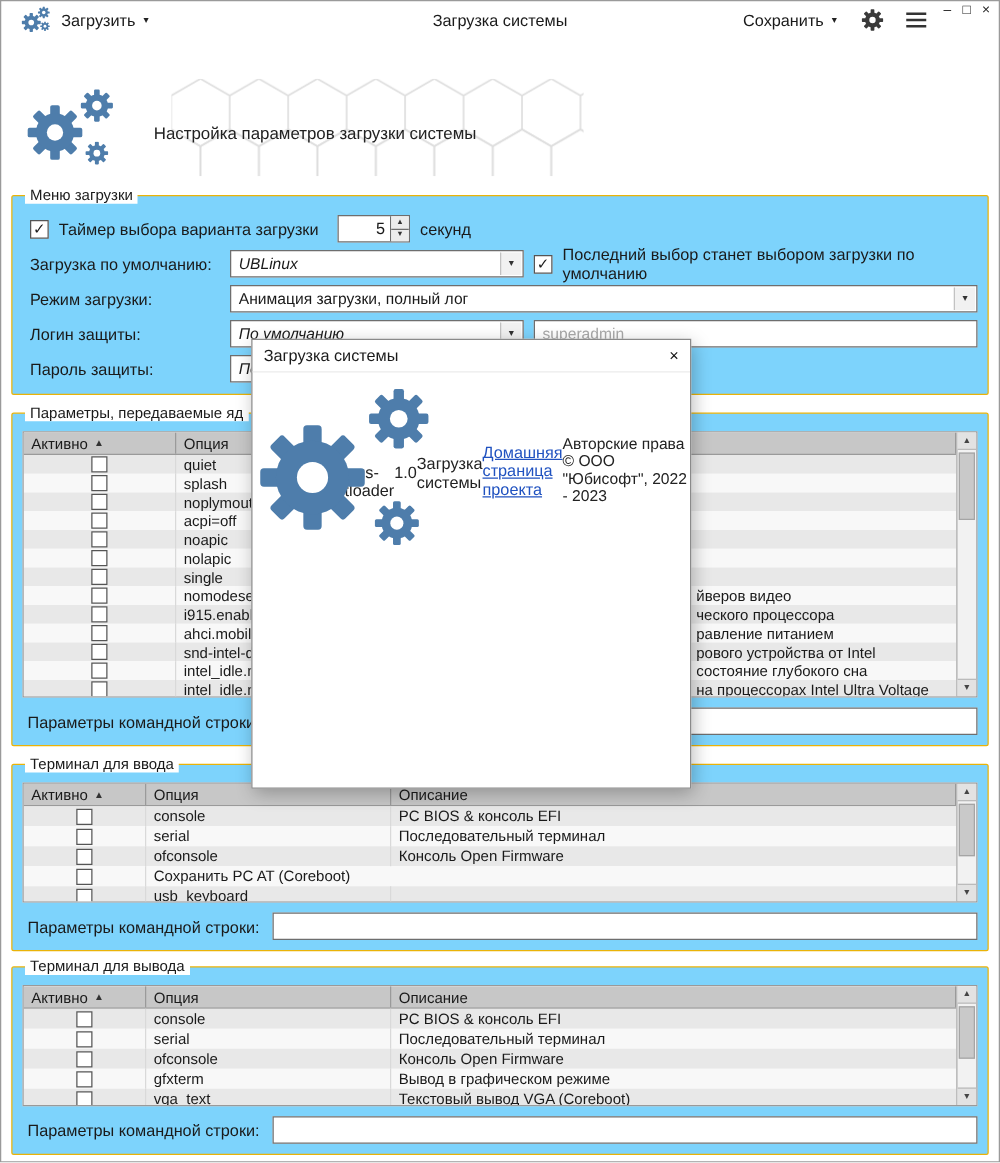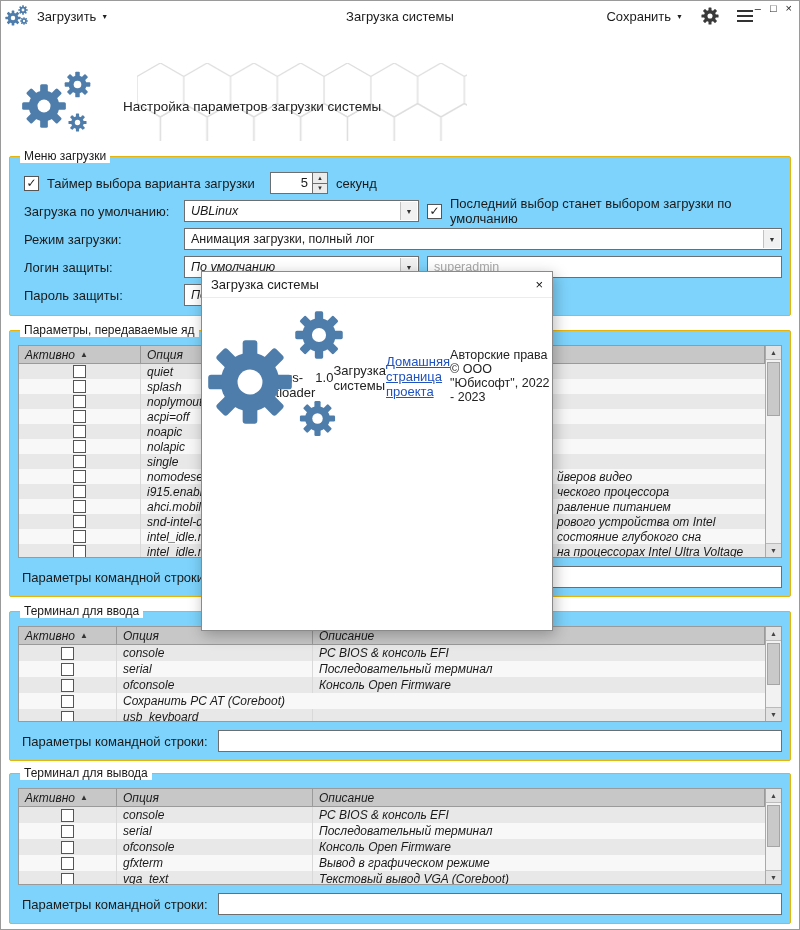--- a/index.html
+++ b/index.html
@@ -1,21 +1,21 @@
 <!DOCTYPE html>
 <html><head>
 <meta charset="utf-8">
 <style>
   * { box-sizing:border-box; margin:0; padding:0; }
   html,body { width:800px; height:930px; }
   body { font-family:"Liberation Sans","DejaVu Sans",sans-serif; font-size:13px; color:#1a1a1a; background:#fff; }
   #window { position:relative; width:800px; height:930px; border:1px solid #9a9a9a; background:#fff; overflow:hidden; }
 
   
-  .toolbar { height:30px; display:flex; align-items:center; padding:0 4px; position:relative; }
+  .toolbar { height:30px; display:flex; align-items:center; padding:0 16px; position:relative; }
   .tb-left { display:flex; align-items:center; gap:7px; z-index:2; }
   .tb-appicon { position:relative; width:25px; height:26px; }
   .tb-btn { display:flex; align-items:center; gap:5px; cursor:pointer; }
   .caret { font-size:7px; color:#222; margin-top:1px; }
   .tb-title { position:absolute; left:0; right:0; text-align:center; font-size:13px; pointer-events:none; }
   .tb-right { margin-left:auto; margin-right:42px; display:flex; align-items:center; gap:18px; z-index:2; }
   .burger { display:flex; flex-direction:column; gap:3px; width:16px; cursor:pointer; }
   .burger span { height:2px; background:#333; }
   .win-controls { position:absolute; top:2px; right:7px; display:flex; gap:9px; font-size:11px; color:#222; z-index:3; }
   .win-controls span { cursor:pointer; line-height:1; }
@@ -56,21 +56,21 @@
   .spin-btns span:first-child { border-bottom:1px solid #6e6e6e; }
   .combo { height:22px; border:1px solid #6e6e6e; background:#fff; display:flex; align-items:center; position:relative; padding:0 22px 0 6px; font-size:12.5px; white-space:nowrap; overflow:hidden; cursor:pointer; }
   .combo .arrow { position:absolute; right:1px; top:1px; bottom:1px; width:17px; display:flex; align-items:center; justify-content:center; font-size:7px; border-left:1px solid #c2c2c2; background:#f1f1f1; color:#333; }
   .w235 { width:235px; flex:none;font-style:italic; }
   .grow { flex:1; }
   .tinput { height:22px; border:1px solid #6e6e6e; background:#fff; padding:0 6px; font-size:12.5px; font-family:inherit; color:#222; }
   .tinput::placeholder { color:#a9a9a9; }
 
   
   .tablewrap { position:relative; border:1px solid #9a9a9a; margin-top:2px; background:#fff; padding-right:16px; overflow:hidden; }
-  .trow { display:flex; align-items:center;font-style:italic; }
+  .trow { display:flex; align-items:center; }
   .thead { height:18px; background:#c7c7c7; border-bottom:1px solid #9a9a9a; font-size:12px; }
   .thead .tcell { border-right:1px solid #9a9a9a; cursor:pointer; }
   .tcell { display:flex; align-items:center; padding:0 6px; height:100%; overflow:hidden; white-space:nowrap; font-size:12px; }
   .tcell-active { flex:none; justify-content:center; }
   .thead .tcell-active { justify-content:flex-start; gap:5px; }
   .tcell-desc { flex:1; }
   .kernel .tcell-active { width:122px; }
   .kernel .tcell-option { width:172px; flex:none; }
   .term .tcell-active { width:98px; }
   .term .tcell-option { width:196px; flex:none; }

